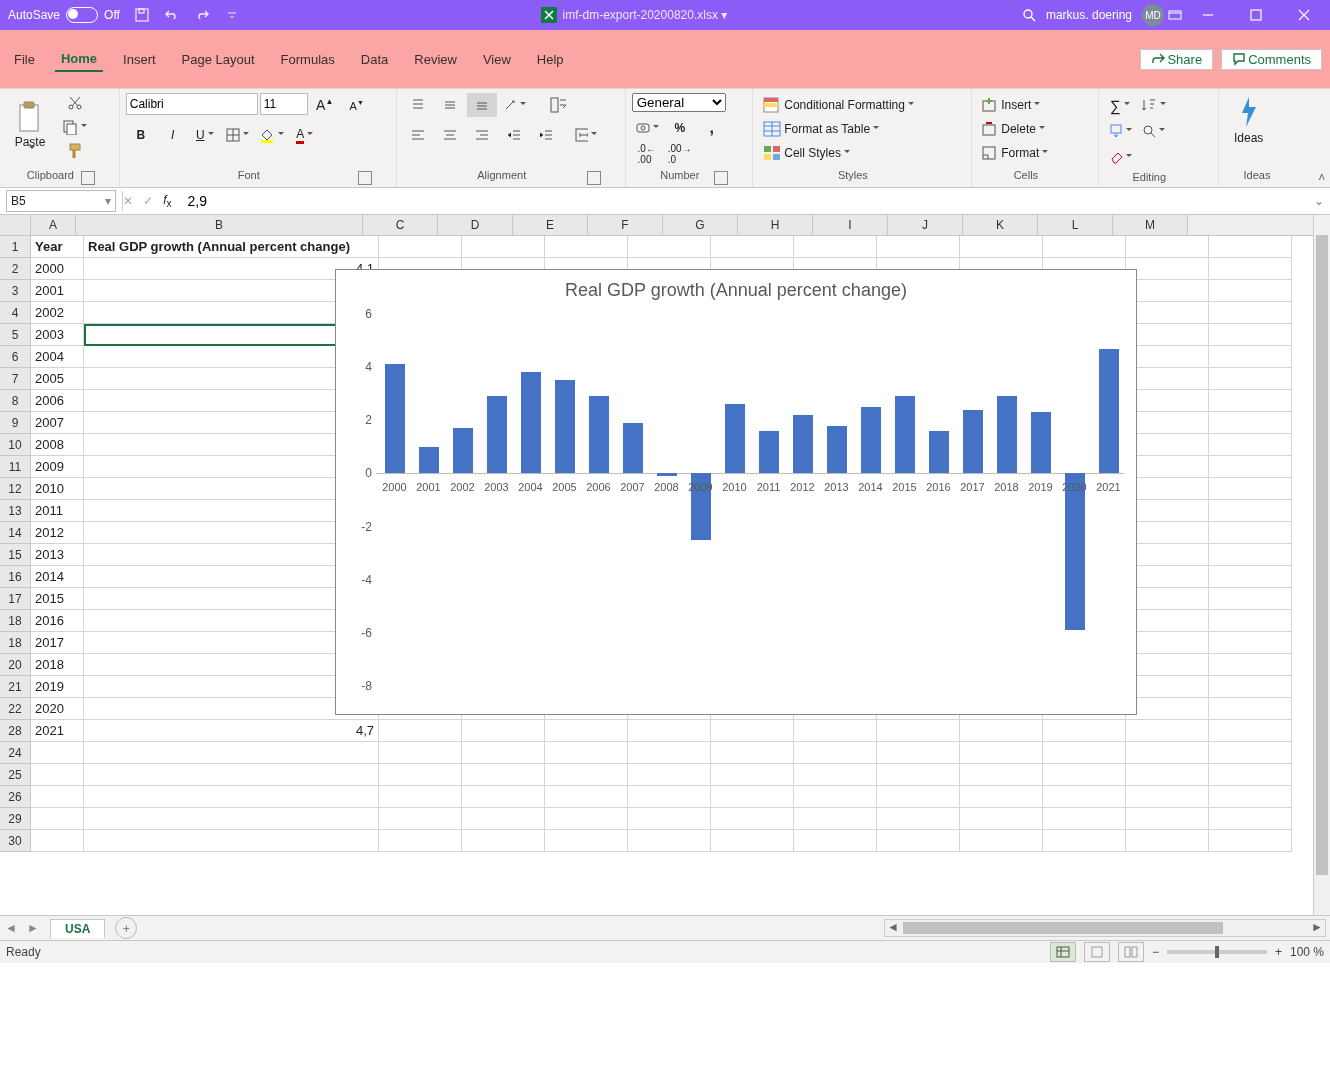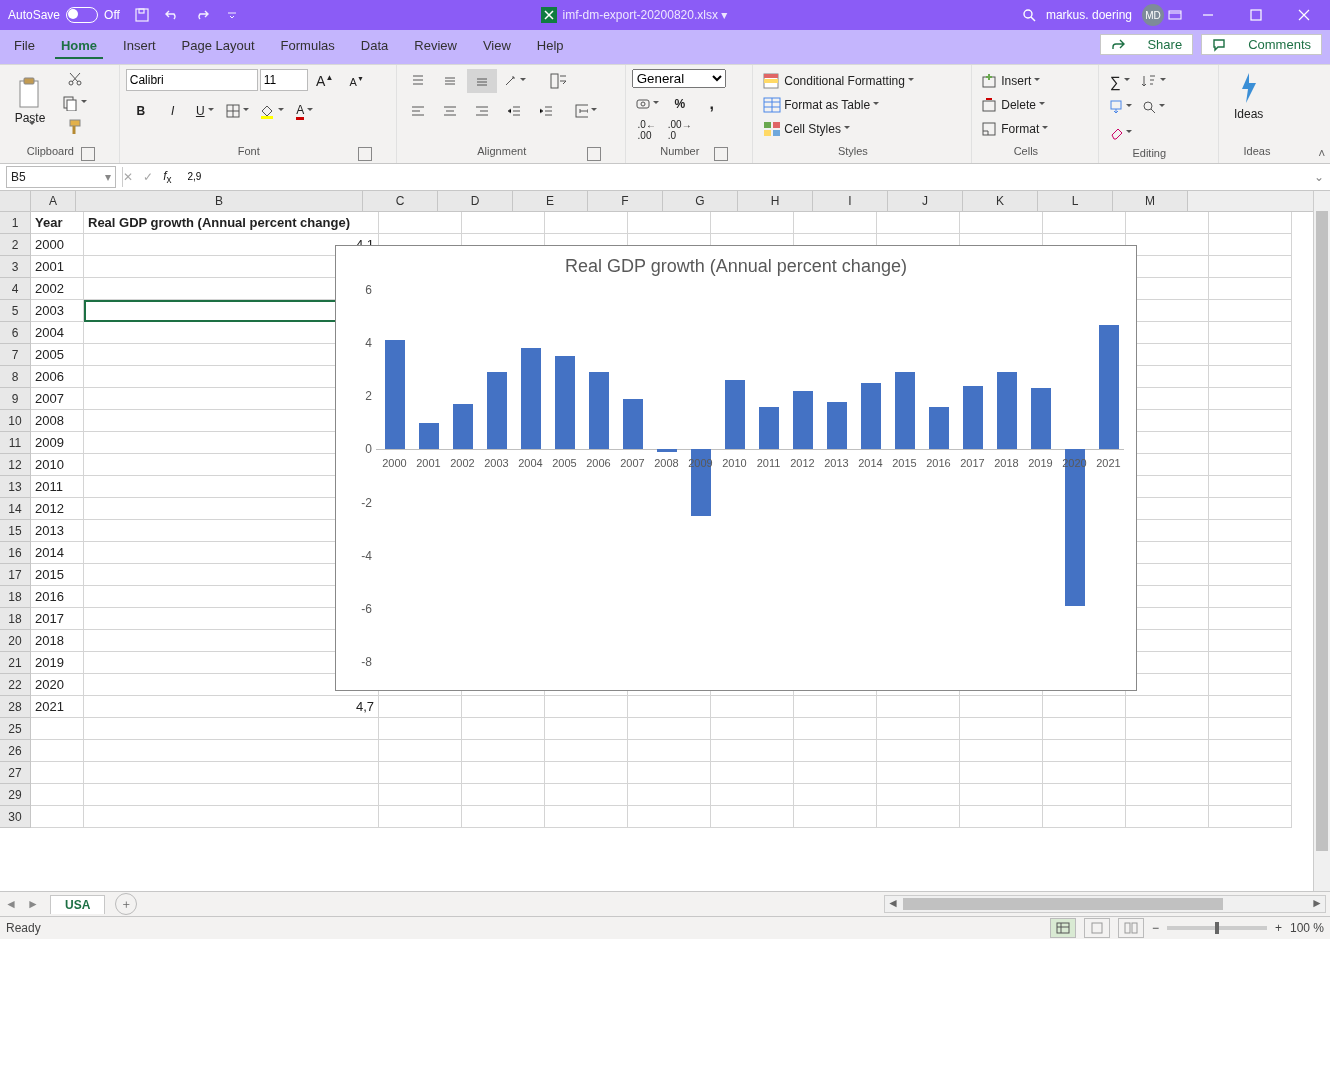--- a/index.html
+++ b/index.html
@@ -8,41 +8,41 @@
 .tb-left .ic{width:28px;height:28px;display:flex;align-items:center;justify-content:center;opacity:.9}
 .autosave{display:flex;align-items:center;gap:6px;margin-right:6px}
 .switch{width:30px;height:14px;border:1px solid #fff;border-radius:8px;position:relative}
 .switch::after{content:"";position:absolute;left:1px;top:1px;width:10px;height:10px;border-radius:50%;background:#fff}
 .tb-center{flex:1;text-align:center;display:flex;align-items:center;justify-content:center;gap:6px}
 .tb-center .dim{opacity:.85}
 .tb-right{display:flex;align-items:center;gap:4px;padding-right:4px}
 .avatar{width:22px;height:22px;border-radius:50%;background:#7e8b99;color:#fff;display:flex;align-items:center;justify-content:center;font-size:10px}
 .winbtn{width:44px;height:30px;display:flex;align-items:center;justify-content:center}
 .winbtn svg{stroke:#fff}
-.tabsrow{height:26px;background:#c4b5fd;border-bottom:1px solid #d8d8d8;display:flex;align-items:flex-start;padding:4px 8px;gap:14px;position:relative}
+.tabsrow{height:26px;background:#fca5a5;border-bottom:1px solid #d8d8d8;display:flex;align-items:center;padding:16px 8px;gap:14px;position:relative}
 .tabsrow .tab{padding:4px 6px;color:#323130;font-size:13px}
 .tabsrow .tab.active{color:#1d7044;border-bottom:2px solid #1d7044;font-weight:600}
 .tabsrow .right{margin-left:auto;display:flex;gap:8px;align-items:center}
-.pill{border:1px solid #c7c7c7;border-radius:0;padding:2px 10px;background:#fff;color:#1d7044;display:flex;align-items:center;gap:22px;font-size:13px}
+.pill{border:1px solid #c7c7c7;border-radius:0;padding:2px 10px;background:#fff;color:#1d7044;display:flex;align-items:center;gap:2px;font-size:13px}
 .ribbon{height:98px;background:#f3f2f1;border-bottom:1px solid #c7c7c7;display:flex}
 .group{border-right:1px solid #e1e1e1;padding:2px 24px 0 6px;display:flex;flex-direction:column;justify-content:space-between}
 .group .body{display:flex;align-items:center;gap:4px}
 .group .label{height:18px;text-align:center;font-size:11px;color:#555;position:relative}
 .group .label .dlg{position:absolute;right:0;bottom:2px;width:12px;height:12px;border:1px solid #888}
 .btn{height:22px;min-width:22px;padding:0 3px;display:flex;align-items:center;justify-content:center;border:1px solid transparent;position:relative}
 .dd::after{content:"";margin-left:3px;border:3px solid transparent;border-top-color:#555}
 .big{display:flex;flex-direction:column;align-items:center;width:44px;padding:4px 2px;justify-content:center}
 .big svg{margin-bottom:2px}
 .rowst{display:flex;gap:2px;margin-bottom:2px}
 input.combo{height:20px;border:1px solid #bbb;background:#fff;padding:0 3px;font-size:12px}
 .fbar{height:26px;border-bottom:1px solid #c7c7c7;display:flex;align-items:center;background:#fff}
 .namebox{width:100px;height:20px;border:1px solid #bbb;margin:0 6px;padding:0 4px;display:flex;align-items:center;justify-content:space-between}
 .fxarea{display:flex;align-items:center;gap:10px;flex:1}
 .fxarea .ic{opacity:.4}
-.fxinput{flex:1;border:none;outline:none;font-size:10px;padding:0 6px}
+.fxinput{flex:1;border:none;outline:none;font-size:14px;padding:0 6px}
 .sheet{position:relative;height:700px;overflow:hidden}
 .colhdr{display:flex;background:#eee;border-bottom:1px solid #c6c6c6}
 .ch{border-right:1px solid #c6c6c6;text-align:center;color:#333;height:20px;line-height:20px;font-size:12px;background:#e8e8e8}
 .corner{width:30px;background:#e8e8e8;border-right:1px solid #c6c6c6}
 .col-A{width:44px}.col-B{width:286px}.col-C,.col-D,.col-E,.col-F,.col-G,.col-H,.col-I,.col-J,.col-K,.col-L,.col-M{width:74px}
 .gridrows{position:relative}
 .gridrows .r{display:flex;height:22px}
 .rh{width:30px;background:#e8e8e8;border-right:1px solid #c6c6c6;border-bottom:1px solid #c6c6c6;text-align:center;line-height:22px;font-size:12px;color:#333}
 .cell{border-right:1px solid #d4d4d4;border-bottom:1px solid #d4d4d4;padding:0 4px;line-height:22px;overflow:hidden;white-space:nowrap;font-size:13px}
 .bold{font-weight:700}
@@ -829,53 +829,53 @@
         <div class="cell col-F"></div>
         <div class="cell col-G"></div>
         <div class="cell col-H"></div>
         <div class="cell col-I"></div>
         <div class="cell col-J"></div>
         <div class="cell col-K"></div>
         <div class="cell col-L"></div>
         <div class="cell col-M"></div>
       </div>
       <div class="r">
+        <div class="rh">24</div>
+        <div class="cell col-A"></div>
+        <div class="cell col-B"></div>
+        <div class="cell col-C"></div>
+        <div class="cell col-D"></div>
+        <div class="cell col-E"></div>
+        <div class="cell col-F"></div>
+        <div class="cell col-G"></div>
+        <div class="cell col-H"></div>
+        <div class="cell col-I"></div>
+        <div class="cell col-J"></div>
+        <div class="cell col-K"></div>
+        <div class="cell col-L"></div>
+        <div class="cell col-M"></div>
+      </div>
+      <div class="r">
         <div class="rh">25</div>
         <div class="cell col-A"></div>
         <div class="cell col-B"></div>
         <div class="cell col-C"></div>
         <div class="cell col-D"></div>
         <div class="cell col-E"></div>
         <div class="cell col-F"></div>
         <div class="cell col-G"></div>
         <div class="cell col-H"></div>
         <div class="cell col-I"></div>
         <div class="cell col-J"></div>
         <div class="cell col-K"></div>
         <div class="cell col-L"></div>
         <div class="cell col-M"></div>
       </div>
       <div class="r">
         <div class="rh">26</div>
-        <div class="cell col-A"></div>
-        <div class="cell col-B"></div>
-        <div class="cell col-C"></div>
-        <div class="cell col-D"></div>
-        <div class="cell col-E"></div>
-        <div class="cell col-F"></div>
-        <div class="cell col-G"></div>
-        <div class="cell col-H"></div>
-        <div class="cell col-I"></div>
-        <div class="cell col-J"></div>
-        <div class="cell col-K"></div>
-        <div class="cell col-L"></div>
-        <div class="cell col-M"></div>
-      </div>
-      <div class="r">
-        <div class="rh">27</div>
         <div class="cell col-A"></div>
         <div class="cell col-B"></div>
         <div class="cell col-C"></div>
         <div class="cell col-D"></div>
         <div class="cell col-E"></div>
         <div class="cell col-F"></div>
         <div class="cell col-G"></div>
         <div class="cell col-H"></div>
         <div class="cell col-I"></div>
         <div class="cell col-J"></div>

